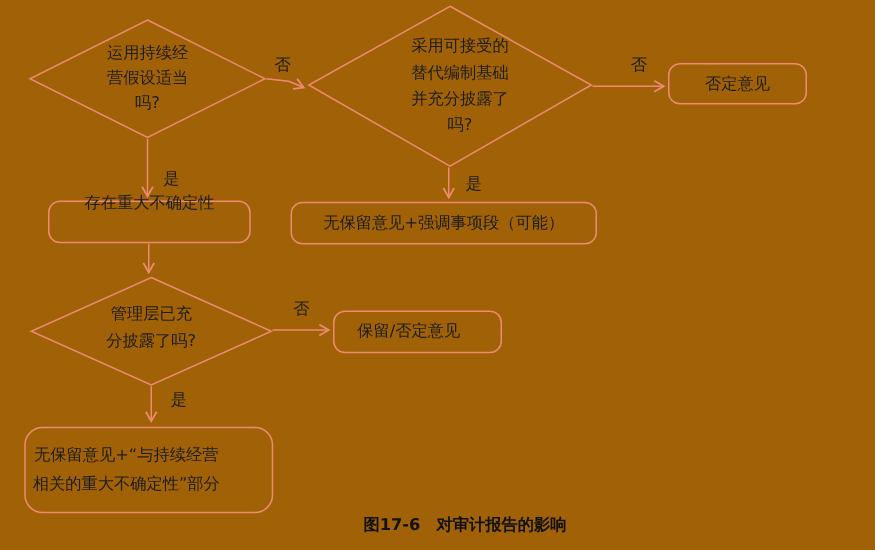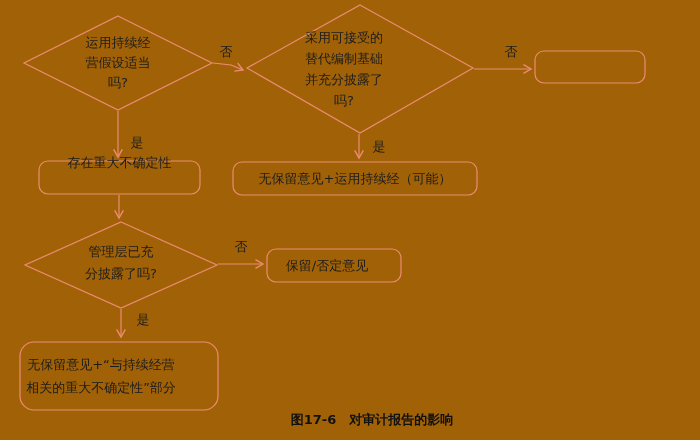--- a/index.html
+++ b/index.html
@@ -85,32 +85,33 @@
     <line x1="359" y1="134" x2="359" y2="158" stroke="#EC8B72" stroke-width="1.2" marker-end="url(#arrowV)"></line>
     <line x1="119" y1="195" x2="119" y2="218" stroke="#EC8B72" stroke-width="1.2" marker-end="url(#arrowV)"></line>
     <line x1="218" y1="264" x2="263" y2="264" stroke="#EC8B72" stroke-width="1.2" marker-end="url(#arrowV)"></line>
     <line x1="121" y1="309" x2="121" y2="337" stroke="#EC8B72" stroke-width="1.2" marker-end="url(#arrowV)"></line>
   </svg>
 
   <div class="node-text" style="left:58px; top:23px; width:120px; height:80px;">运用持续经
 营假设适当
 吗?</div>
 
-  <div class="node-text d2-text" style="left:284px; top:27px; width:120px; height:84px;">采用可接受的
+  <div class="node-text d2-text" style="left:308px; top:27px; width:120px; height:84px;">采用可接受的
 替代编制基础
 并充分披露了
 吗?</div>
 
   <div class="node-text d3-text" style="left:61px; top:240px; width:120px; height:45px;">管理层已充
 分披露了吗?</div>
 
   <div class="node-text result-text" style="left:39px; top:146px; width:161px; height:33px;">存在重大不确定性</div>
 
-  <div class="node-text result-text" style="left:233px; top:162px; width:244px; height:33px;">无保留意见+运用持续经（可能）</div>
+  <div class="node-text result-text" style="left:233px; top:162px; width:244px; height:33px;">无保留意见+强调事项段（可能）</div>
 
+  <div class="node-text result-text" style="left:535px; top:51px; width:110px; height:32px;">否定意见</div>
 
   <div class="node-text result-text" style="left:267px; top:249px; width:120px; height:33px;">保留/否定意见</div>
 
   <div class="node-text b5-text" style="left:8px; top:342px; width:186px; height:68px;">无保留意见+“与持续经营
 相关的重大不确定性”部分</div>
 
   <div class="edge-label" style="left:216px; top:43px;">否</div>
 
   <div class="edge-label" style="left:127px; top:134px;">是</div>
 

